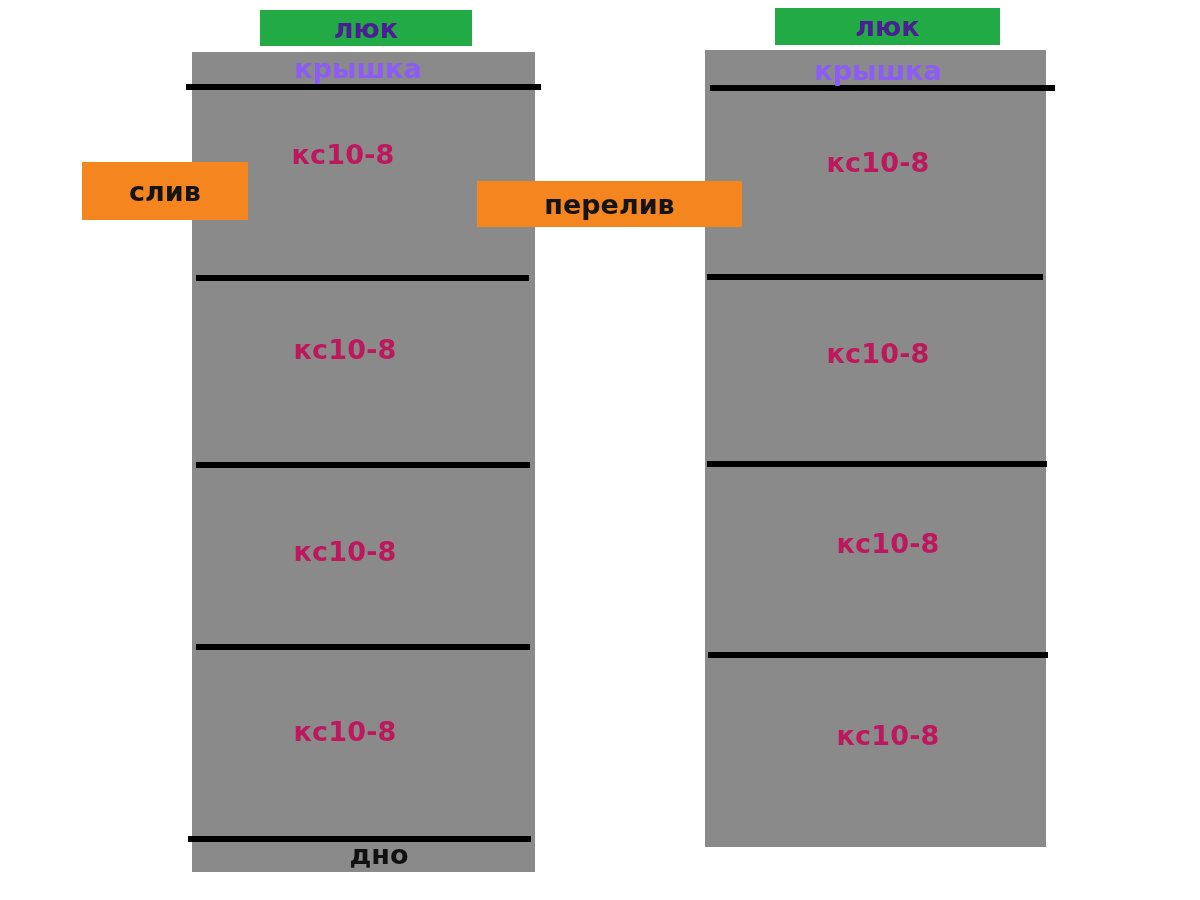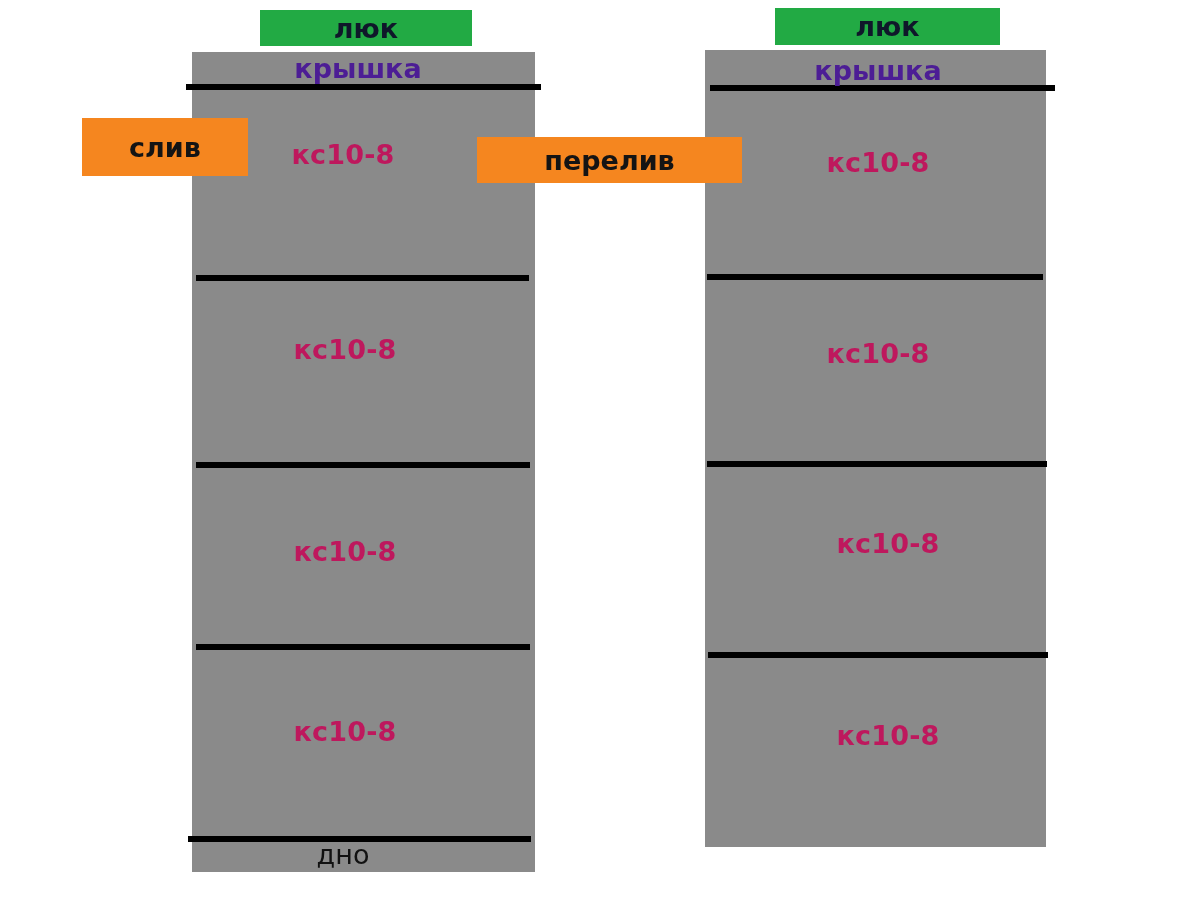--- a/index.html
+++ b/index.html
@@ -37,60 +37,62 @@
     font-size: 27px;
     font-weight: 700;
     letter-spacing: 0.2px;
     white-space: nowrap;
     text-align: center;
     transform: translateX(-50%);
   }
 
   .lid-label {
     position: absolute;
-    color: #4c1d95;
+    color: #8b5cf6;
     font-size: 27px;
     font-weight: 700;
     white-space: nowrap;
     transform: translateX(-50%);
   }
 
   .bottom-label {
     position: absolute;
     color: #111111;
     font-size: 27px;
-    font-weight: 400;
+    font-weight: 700;
     white-space: nowrap;
     transform: translateX(-50%);
+    margin-left: 36px;
   }
 
   
   .hatch-bar {
     position: absolute;
     background: #22aa44;
     display: flex;
     align-items: center;
     justify-content: center;
-    color: #0f172a;
+    color: #4c1d95;
     font-size: 27px;
     font-weight: 700;
     box-sizing: border-box;
   }
 
   
   .pipe-bar {
     position: absolute;
     background: #f5861f;
     display: flex;
     align-items: center;
     justify-content: center;
     color: #141414;
     font-size: 27px;
     font-weight: 700;
     box-sizing: border-box;
+    margin-top: 44px;
   }
 </style>
 </head>
 <body>
 
 <div id="canvas">
 
   <div class="tank" style="left:192px; top:52px; width:343px; height:820px;"></div>
 
   <div class="divider" style="left:186px; top:84px; width:355px;"></div>

